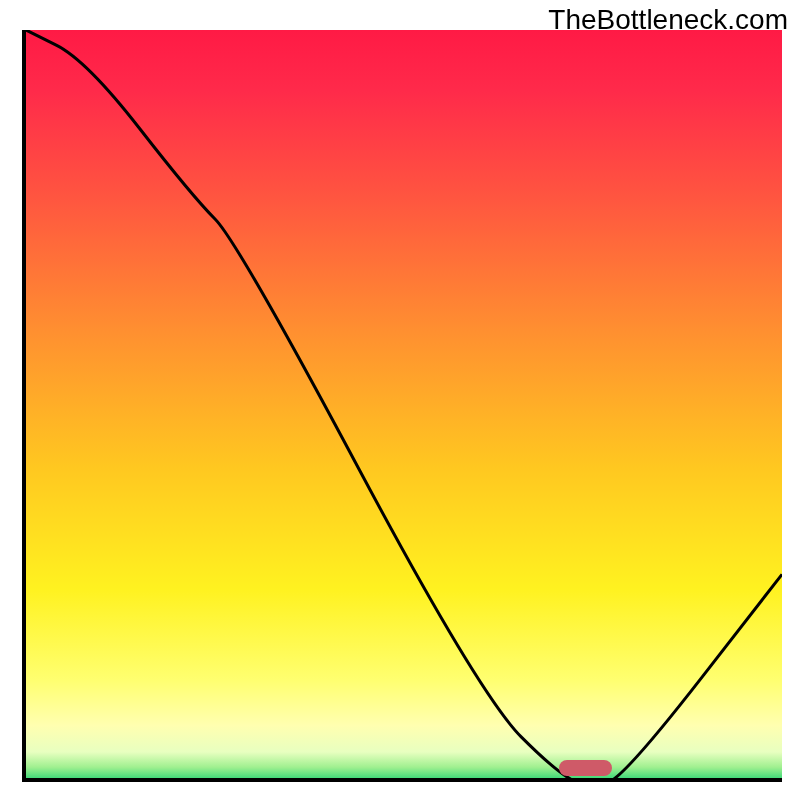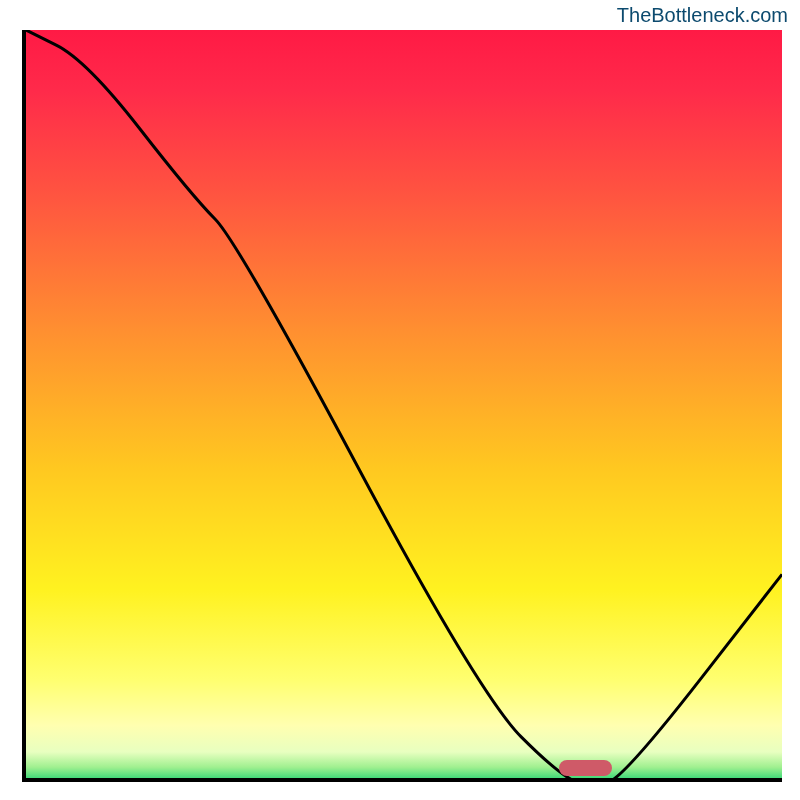--- a/index.html
+++ b/index.html
@@ -7,22 +7,22 @@
     width: 800px;
     height: 800px;
     background: white;
     position: relative;
     font-family: Arial, sans-serif;
   }
   .watermark {
     position: absolute;
     top: 4px;
     right: 12px;
-    font-size: 20px;
-    color: #0c4a6e;
+    font-size: 28px;
+    color: #000000;
     font-weight: normal;
     z-index: 3;
   }
   .plot-outer {
     position: absolute;
     left: 22px;
     top: 30px;
     width: 760px;
     height: 752px;
     border-bottom: 4px solid black;

